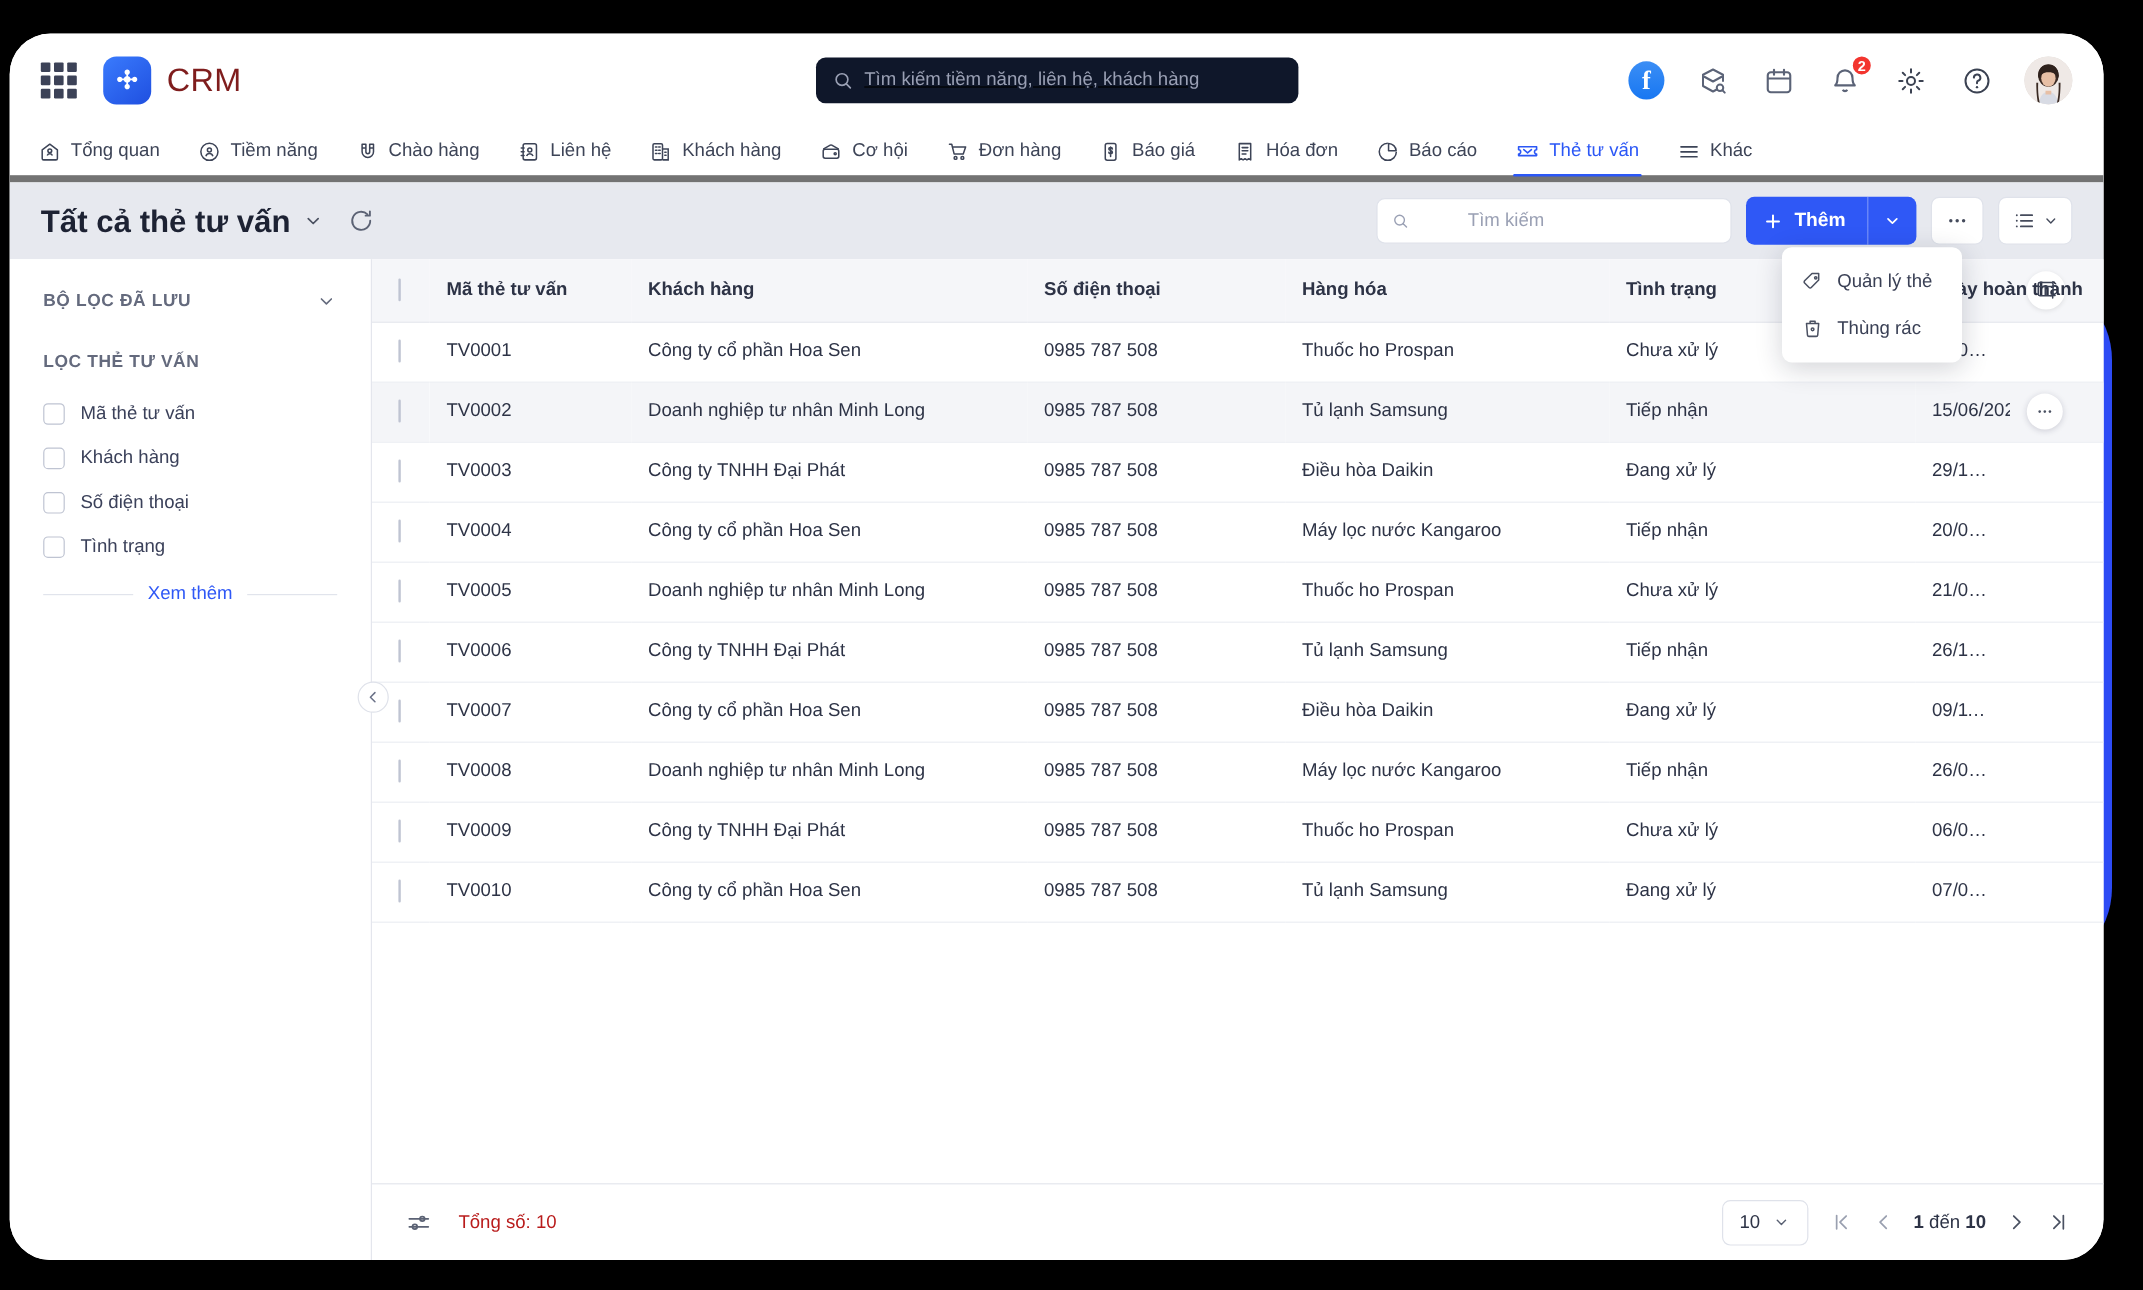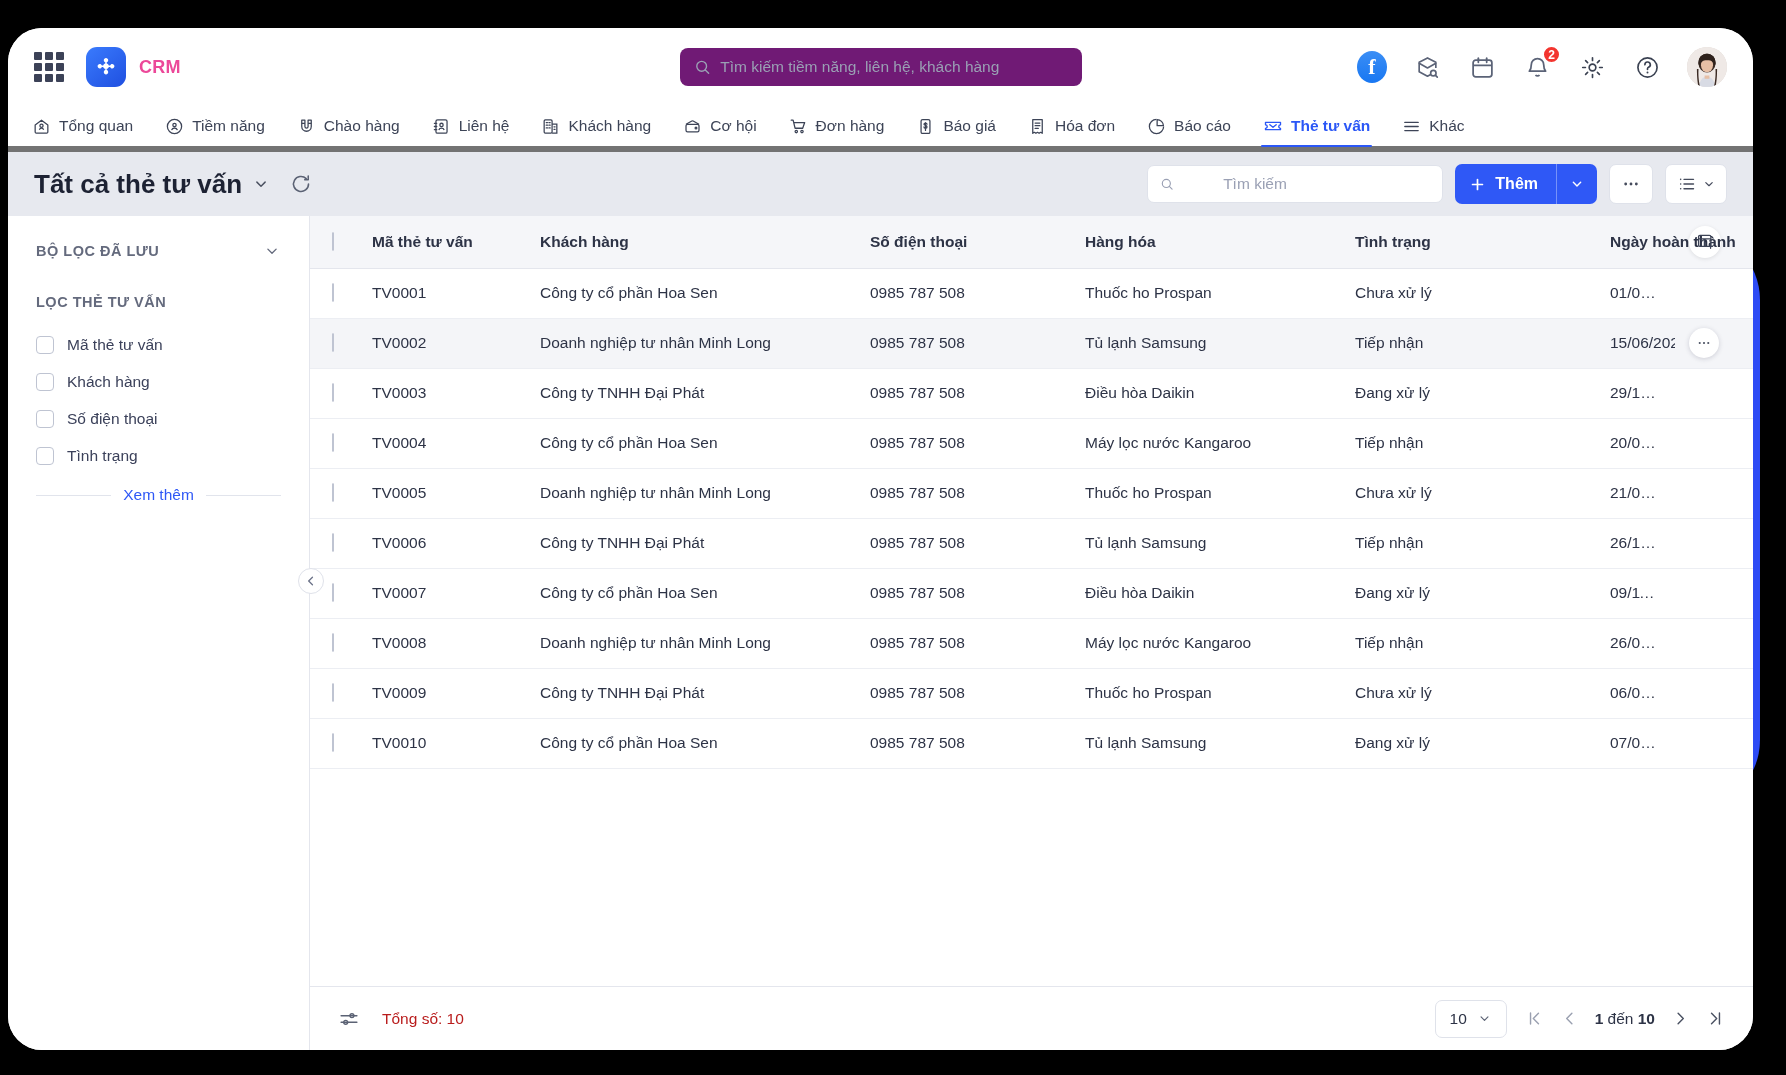--- a/index.html
+++ b/index.html
@@ -37,26 +37,26 @@
     position: relative;
   }
   .grid-icon { width: 30px; height: 30px; display:grid; grid-template-columns: repeat(3, 1fr);
     grid-template-rows: repeat(3,1fr); gap:3px; cursor:pointer; margin-right: 22px; }
   .grid-icon i { background: #3c4257; border-radius: 1px; display:block; }
   .logo-badge {
     width: 40px; height: 40px; border-radius: 11px;
     background: linear-gradient(140deg,#3a7bfd 0%, #1f4fe0 100%);
     display:flex; align-items:center; justify-content:center; margin-right: 13px;
   }
-  .brand-name { font-size: 18px; font-weight: 700; color: #ec4899; letter-spacing: .3px; }
+  .brand-name { font-size: 27px; font-weight: 400; color: #7f1d1d; letter-spacing: .3px; }
 
   .global-search {
     position: absolute; left: 50%; transform: translateX(-50%);
-    width: 402px; height: 38px; background: #701a75; border-radius: 8px;
-    display: flex; align-items: center; padding: 0 14px; gap: 10px;
+    width: 402px; height: 38px; background: #0f172a; border-radius: 8px;
+    display: flex; align-items: center; padding: 0 14px; gap: 10px; text-decoration: underline;
   }
   .global-search input {
     border: none; background: transparent; outline: none;
     font-size: 15.5px; color: #8d93a6; font-family: inherit; width: 100%;
   }
   .global-search input::placeholder { color: #9aa0b4; }
 
   .top-icons { margin-left: auto; display:flex; align-items:center; gap: 25px; }
   .ti { width: 30px; height: 30px; position: relative; display:flex; align-items:center; justify-content:center; cursor:pointer; color:#5b6377;}
   .fb-icon {
@@ -80,21 +80,21 @@
   .navtabs {
     height: 46px; display:flex; align-items:stretch; padding: 0 24px; gap: 0;
     border-bottom: 6px solid #737373; background: #fff;
   }
   .tab {
     display:flex; align-items:center; gap:8px; padding: 0 16px;
     font-size: 15.5px; color: #3d4457; cursor:pointer; position:relative;
     white-space: nowrap;
   }
   .tab:first-child { padding-left: 0; }
-  .tab.active { color: #2b57f6; font-weight: 700; }
+  .tab.active { color: #2b57f6; font-weight: 400; }
   .tab.active::after {
     content:''; position:absolute; left: 14px; right: 14px; bottom: -1px; height: 2.5px;
     background: #2b57f6; border-radius: 2px;
   }
   .tab svg { flex: none; }
 
   
   .toolbar {
     height: 64px; background: #e7e9ef; display:flex; align-items:center;
     padding: 0 26px; position: relative;
@@ -472,20 +472,37 @@
             <circle cx="4.4" cy="6.4" r=".95" fill="currentColor" stroke="none"></circle>
             <circle cx="4.4" cy="12" r=".95" fill="currentColor" stroke="none"></circle>
             <circle cx="4.4" cy="17.6" r=".95" fill="currentColor" stroke="none"></circle>
           </svg>
           <svg width="14" height="14" viewBox="0 0 24 24" fill="none" stroke="currentColor" stroke-width="2">
             <path d="M6.5 9.5 12 15l5.5-5.5" stroke-linecap="round" stroke-linejoin="round"></path>
           </svg>
         </div>
       </div>
 
+      <div class="dropdown">
+        <div class="dd-item">
+          <svg width="19" height="19" viewBox="0 0 24 24" fill="none" stroke="#4b5162" stroke-width="1.6">
+            <path d="M3.6 11.4 11.4 3.6h7v7l-7.8 7.8a1.6 1.6 0 0 1-2.3 0l-4.7-4.7a1.6 1.6 0 0 1 0-2.3z" stroke-linejoin="round"></path>
+            <circle cx="15.3" cy="8.2" r="1.2"></circle>
+          </svg>
+          <span>Quản lý thẻ</span>
+        </div>
+        <div class="dd-item">
+          <svg width="19" height="19" viewBox="0 0 24 24" fill="none" stroke="#4b5162" stroke-width="1.6">
+            <path d="M5.6 7h12.8l-1 12.2a1.6 1.6 0 0 1-1.6 1.4H8.2a1.6 1.6 0 0 1-1.6-1.4z" stroke-linejoin="round"></path>
+            <path d="M9.4 7V4.8h5.2V7" stroke-linejoin="round"></path>
+            <circle cx="12" cy="13.2" r="1.4"></circle>
+          </svg>
+          <span>Thùng rác</span>
+        </div>
+      </div>
     </div>
 
     <div class="body-wrap">
 
       <div class="sidebar">
         <div class="side-head">
           <span>BỘ LỌC ĐÃ LƯU</span>
           <svg width="18" height="18" viewBox="0 0 24 24" fill="none" stroke="#646a7d" stroke-width="1.8">
             <path d="M6.5 9.5 12 15l5.5-5.5" stroke-linecap="round" stroke-linejoin="round"></path>
           </svg>

